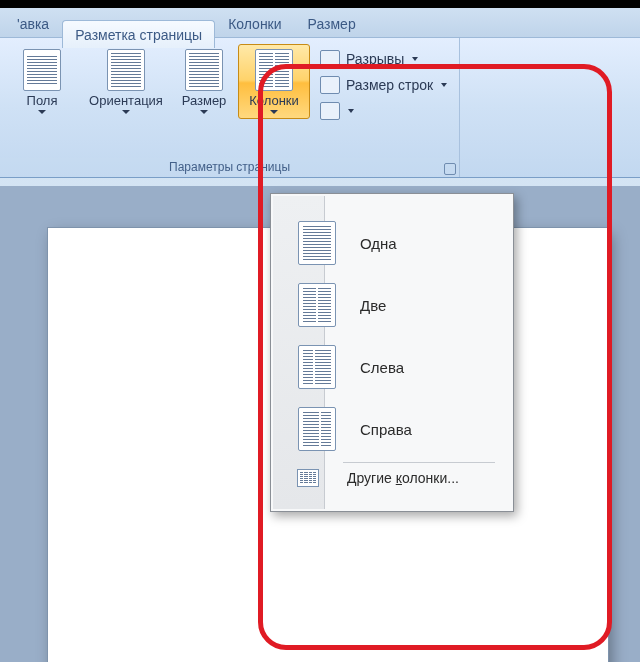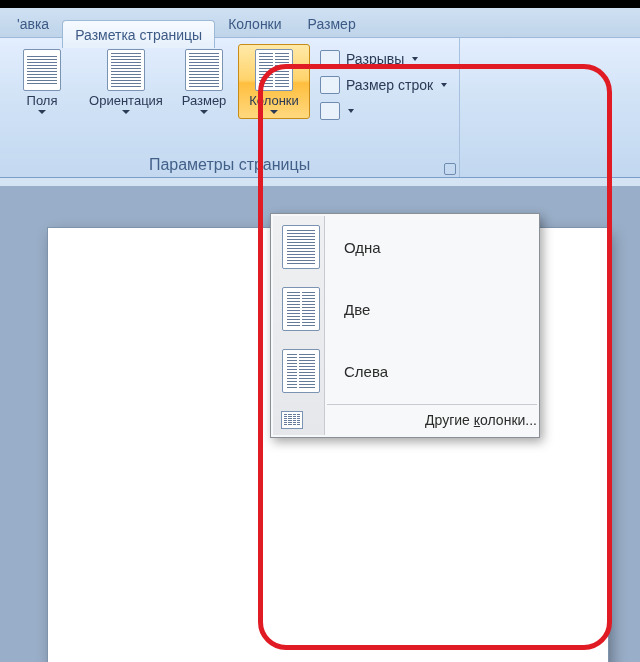--- a/index.html
+++ b/index.html
@@ -6,47 +6,47 @@
   body { background: #000; width: 640px; height: 662px; overflow: hidden; font-size: 14px; color: #2b2b2b; }
   .app { position: relative; width: 640px; height: 662px; background: linear-gradient(#d8e7f5, #c7daee); }
   
   .tabs { height: 30px; background: linear-gradient(#cfe0f2, #bfd4ea); display: flex; align-items: flex-end; padding: 0 4px; border-bottom: 1px solid #9db9d8; margin-top: 8px; }
   .tab { padding: 6px 12px 5px; font-size: 14px; color: #3c5a85; border: 1px solid transparent; border-bottom: none; border-radius: 4px 4px 0 0; cursor: default; white-space: nowrap; }
   .tab.active { background: linear-gradient(#f6faff, #e6f0fb); border-color: #9db9d8; color: #3c5a85; position: relative; top: 11px; }
   
   .ribbon { height: 140px; background: linear-gradient(#e3eefe 0%, #cfe1f5 50%, #c2d8f0 100%); border-bottom: 1px solid #7a9ec7; display: flex; }
   .group { border-right: 1px solid #a8c1de; display: flex; flex-direction: column; }
   .group-body { flex: 1; display: flex; align-items: flex-start; padding: 6px 6px 0; gap: 4px; }
-  .group-label { text-align: center; font-size: 16px; color: #436089; padding: 2px 0 3px; background: rgba(200,220,240,.35); position: relative; }
+  .group-label { text-align: center; font-size: 12px; color: #436089; padding: 2px 0 3px; background: rgba(200,220,240,.35); position: relative; }
   .launcher { position: absolute; right: 3px; bottom: 2px; width: 12px; height: 12px; border: 1px solid #6f8cb0; border-radius: 2px; }
   .big-btn { display: flex; flex-direction: column; align-items: center; width: 72px; padding: 4px 2px; border-radius: 3px; border: 1px solid transparent; }
   .big-btn.selected { background: linear-gradient(#ffe9a8, #ffd36b 48%, #ffbe3e 52%, #ffd97f); border-color: #c78b16; }
   .big-btn .icon-box { width: 38px; height: 42px; background: #fff; border: 1px solid #7a93b2; border-radius: 2px; display: flex; flex-direction: column; justify-content: center; align-items: center; gap: 2px; padding: 3px; margin-bottom: 3px; }
   .big-btn .lbl { font-size: 13px; text-align: center; line-height: 14px; color: #2b3a55; }
   .big-btn .dd-arrow { margin-top: 2px; border-top: 4px solid #2b3a55; border-left: 4px solid transparent; border-right: 4px solid transparent; }
   .mini-list { display: flex; flex-direction: column; gap: 4px; padding: 4px 4px 0 4px; }
   .mini-item { display: flex; align-items: center; gap: 6px; color: #2b3a55; font-size: 14px; padding: 2px 2px; white-space: nowrap; }
   .mini-item .arrow { margin-left: 2px; border-top: 4px solid #2b3a55; border-left: 3px solid transparent; border-right: 3px solid transparent; }
   .mini-ico { width: 20px; height: 18px; border: 1px solid #6f8cb0; border-radius: 2px; background: #e9f1fb; flex-shrink: 0; }
   
   .doc-area { position: absolute; top: 178px; left: 0; right: 0; bottom: 0; background: #99aec8; }
   .page { position: absolute; top: 42px; left: 48px; width: 560px; height: 500px; background: #fff; box-shadow: 0 0 0 1px #7e93ac, 4px 6px 14px rgba(0,0,0,.35); }
   
   .hl { position: absolute; border: 5px solid #e01b24; border-radius: 28px; pointer-events: none; z-index: 50; }
   #hl1 { top: 56px; left: 258px; width: 354px; height: 586px; }
   
-  .menu { position: absolute; top: 185px; left: 270px; width: 270px; background: #f7f8f9; border: 1px solid #8a8f96; box-shadow: 3px 4px 10px rgba(0,0,0,.35); z-index: 40; padding: 2px; margin-top: 20px; }
+  .menu { position: absolute; top: 185px; left: 270px; width: 244px; background: #f7f8f9; border: 1px solid #8a8f96; box-shadow: 3px 4px 10px rgba(0,0,0,.35); z-index: 40; padding: 18px; }
   .menu-strip { position: absolute; left: 2px; top: 2px; bottom: 2px; width: 52px; background: linear-gradient(#eef0f2, #e5e7ea); border-right: 1px solid #c7cbd1; }
   .menu-item { position: relative; display: flex; align-items: center; height: 62px; padding-left: 8px; border: 1px solid transparent; border-radius: 3px; }
   .menu-item.hover { background: linear-gradient(#fff1c8, #ffe39a 48%, #ffd36b 52%, #ffe39a); border-color: #d6a638; }
   .menu-item .col-ico { width: 38px; height: 44px; background: #fff; border: 1px solid #7a93b2; border-radius: 2px; display: flex; padding: 4px; gap: 2px; z-index: 1; }
   .col-ico .c { flex: 1; background: repeating-linear-gradient(#647a98, #647a98 1px, transparent 1px, transparent 3px); }
   .menu-item .mlbl { margin-left: 24px; font-size: 15px; color: #2b2b2b; z-index: 1; }
   .menu-sep { height: 1px; background: #c7cbd1; margin: 2px 0 0 54px; }
-  .menu-more { position: relative; height: 30px; display: flex; align-items: center; padding-left: 8px; justify-content: space-between; }
+  .menu-more { position: relative; height: 30px; display: flex; align-items: center; padding-left: 8px; }
   .menu-more .more-ico { width: 22px; height: 18px; border: 1px solid #7a93b2; background: #fff; display: flex; padding: 2px; gap: 1px; z-index: 1; }
   .menu-more .more-ico .c { flex: 1; background: repeating-linear-gradient(#647a98, #647a98 1px, transparent 1px, transparent 2px); }
   .menu-more .mlbl { margin-left: 28px; font-size: 14px; z-index: 1; }
   .u { text-decoration: underline; }
   
   .pg-lines { width: 100%; height: 100%; background: repeating-linear-gradient(#647a98, #647a98 1px, transparent 1px, transparent 3px); }
   .two-col { display: flex; gap: 2px; width: 100%; height: 100%; }
   .two-col > div { flex: 1; background: repeating-linear-gradient(#647a98, #647a98 1px, transparent 1px, transparent 3px); }
 </style>
 </head>
@@ -139,20 +139,27 @@
         </div>
       <div class="mlbl">Две</div>
     </div>
     <div class="menu-item">
       <div class="col-ico">
           <div class="c" style="flex:0 0 10px;"></div>
           <div class="c"></div>
         </div>
       <div class="mlbl">Слева</div>
     </div>
+    <div class="menu-item">
+      <div class="col-ico">
+          <div class="c"></div>
+          <div class="c" style="flex:0 0 10px;"></div>
+        </div>
+      <div class="mlbl">Справа</div>
+    </div>
     <div class="menu-sep"></div>
     <div class="menu-more">
       <div class="more-ico">
           <div class="c"></div>
           <div class="c"></div>
           <div class="c"></div>
           <div class="c"></div>
         </div>
       <div class="mlbl"><span>Другие </span><span class="u">к</span><span>олонки...</span></div>
     </div>

